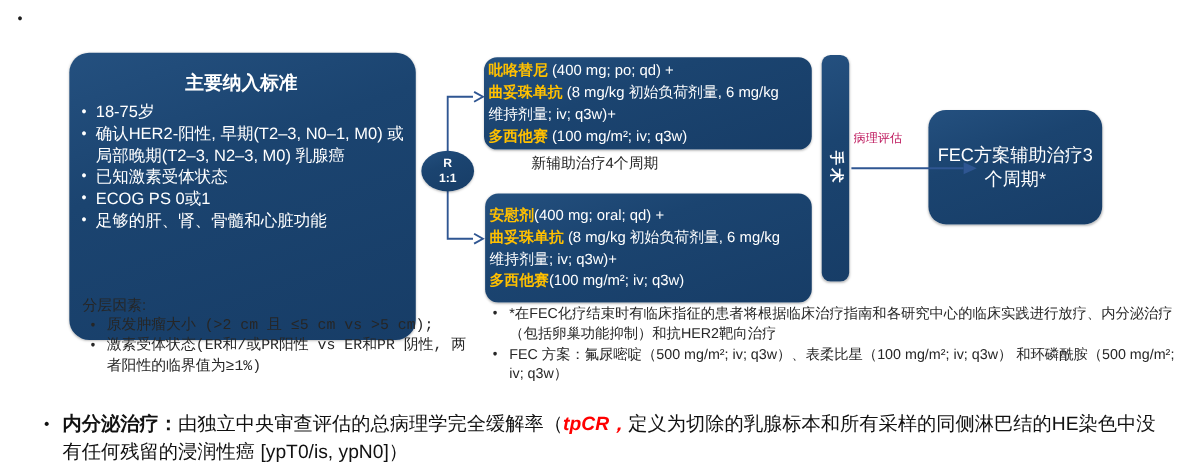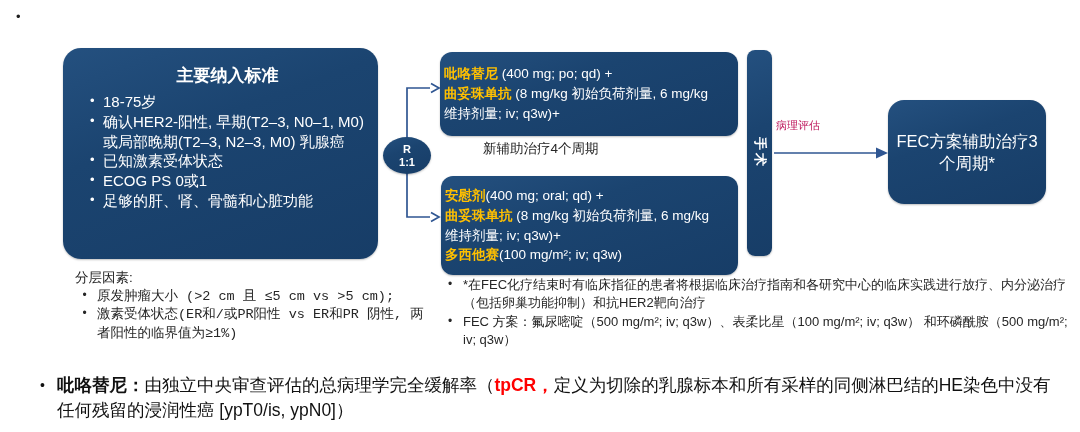--- a/index.html
+++ b/index.html
@@ -9,21 +9,21 @@
   
   .header-line{position:absolute;left:16px;top:7px;width:1056px;display:flex;gap:9px;
     font-size:15.5px;color:#1e1e1e;letter-spacing:.2px;}
   .header-line .dot{font-size:13px;line-height:20px;}
 
   
   .navy{background:linear-gradient(160deg,#24507f 0%,#1b4470 38%,#173d67 100%);
     color:#ffffff;position:absolute;box-shadow:0 1px 2px rgba(0,0,0,.25);}
 
   
-  .inclusion{left:63px;top:48px;width:315px;height:211px;border-radius:18px;padding:14px 8px 6px 22px;box-sizing:border-box;}
+  .inclusion{left:63px;top:48px;width:315px;height:261px;border-radius:18px;padding:14px 8px 6px 6px;box-sizing:border-box;}
   .inclusion .title{text-align:center;font-weight:bold;font-size:17px;margin:2px 0 5px 0;}
   .inclusion ul{margin:0;padding:0;list-style:none;font-size:15px;line-height:1.32;}
   .inclusion li{padding-left:18px;position:relative;}
   .inclusion li::before{content:"•";position:absolute;left:5px;top:0;font-size:13px;}
 
   
   .rand{left:383px;top:137px;width:48px;height:37px;border-radius:50%;
     display:flex;flex-direction:column;align-items:center;justify-content:center;
     font-size:11px;font-weight:bold;line-height:1.15;z-index:3;}
 
@@ -37,21 +37,21 @@
 
   
   .surgery{left:747px;top:50px;width:25px;height:206px;border-radius:8px;
     display:flex;align-items:center;justify-content:center;z-index:2;}
   .surgery .vlabel{transform:rotate(90deg);white-space:nowrap;font-size:13px;font-weight:bold;letter-spacing:3px;}
 
   
   .path-label{position:absolute;left:776px;top:118px;font-size:11px;color:#be185d;}
 
   
-  .fec{left:888px;top:100px;width:158px;height:104px;border-radius:16px;
+  .fec{left:844px;top:100px;width:158px;height:104px;border-radius:16px;
     display:flex;flex-direction:column;align-items:center;justify-content:center;
     font-size:16.5px;line-height:1.35;text-align:center;}
 
   
   .strat{position:absolute;left:75px;top:269px;width:358px;font-size:13.5px;line-height:1.35;color:#262626;}
   .strat .strat-title{margin-bottom:1px;}
   .strat ul{margin:0;padding:0;list-style:none;}
   .strat li{padding-left:22px;position:relative;font-family:Liberation Mono, monospace;}
   .strat li::before{content:"•";position:absolute;left:6px;top:0;font-size:12px;}
 
@@ -59,21 +59,21 @@
   .footnotes{position:absolute;left:443px;top:276px;width:634px;font-size:13px;line-height:1.38;color:#262626;}
   .footnotes ul{margin:0;padding:0;list-style:none;}
   .footnotes li{padding-left:20px;position:relative;margin-bottom:1px;}
   .footnotes li::before{content:"•";position:absolute;left:5px;top:0;font-size:12px;}
 
   
   .endpoint{position:absolute;left:40px;top:373px;width:1014px;display:flex;gap:12px;
     font-size:17.5px;line-height:1.42;color:#111111;}
   .endpoint .dot{font-size:14px;line-height:25px;}
   .endpoint .ep-label{font-weight:bold;}
-  .endpoint .ep-red{color:#FF0000;font-weight:bold;}
+  .endpoint .ep-red{color:#FF0000;font-weight:bold;font-style:italic;}
 
   svg.connectors{position:absolute;left:0;top:0;z-index:1;}
 </style>
 </head>
 <body>
 
 <div id="page">
 
   <div class="header-line">
     <span class="dot">•</span>
@@ -103,20 +103,21 @@
 
   <div class="navy rand">
     <span>R</span>
     <span>1:1</span>
   </div>
 
   <div class="navy arm arm1">
     <div><span class="drug">吡咯替尼</span><span> (400 mg; po; qd) +</span></div>
     <div><span class="drug">曲妥珠单抗</span><span> (8 mg/kg 初始负荷剂量, 6 mg/kg</span></div>
     <div><span class="drug"></span><span>维持剂量; iv; q3w)+</span></div>
+    <div><span class="drug">多西他赛</span><span> (100 mg/m²; iv; q3w)</span></div>
   </div>
   <div class="caption">新辅助治疗4个周期</div>
 
   <div class="navy arm arm2">
     <div><span class="drug">安慰剂</span><span>(400 mg; oral; qd) +</span></div>
     <div><span class="drug">曲妥珠单抗</span><span> (8 mg/kg 初始负荷剂量, 6 mg/kg</span></div>
     <div><span class="drug"></span><span>维持剂量; iv; q3w)+</span></div>
     <div><span class="drug">多西他赛</span><span>(100 mg/m²; iv; q3w)</span></div>
   </div>
 
@@ -141,16 +142,16 @@
 
   <div class="footnotes">
     <ul>
       <li>*在FEC化疗结束时有临床指征的患者将根据临床治疗指南和各研究中心的临床实践进行放疗、内分泌治疗（包括卵巢功能抑制）和抗HER2靶向治疗</li>
       <li>FEC 方案：氟尿嘧啶（500 mg/m²; iv; q3w）、表柔比星（100 mg/m²; iv; q3w） 和环磷酰胺（500 mg/m²; iv; q3w）</li>
     </ul>
   </div>
 
   <div class="endpoint">
     <span class="dot">•</span>
-    <div><span class="ep-label">吡咯替尼：</span><span>由独立中央审查评估的总病理学完全缓解率（</span><span class="ep-red">tpCR，</span><span>定义为切除的乳腺标本和所有采样的同侧淋巴结的HE染色中没有任何残留的浸润性癌 [ypT0/is, ypN0]）</span></div>
+    <div><span class="ep-label">内分泌治疗：</span><span>由独立中央审查评估的总病理学完全缓解率（</span><span class="ep-red">tpCR，</span><span>定义为切除的乳腺标本和所有采样的同侧淋巴结的HE染色中没有任何残留的浸润性癌 [ypT0/is, ypN0]）</span></div>
   </div>
 
 </div>
 
 </body></html>

